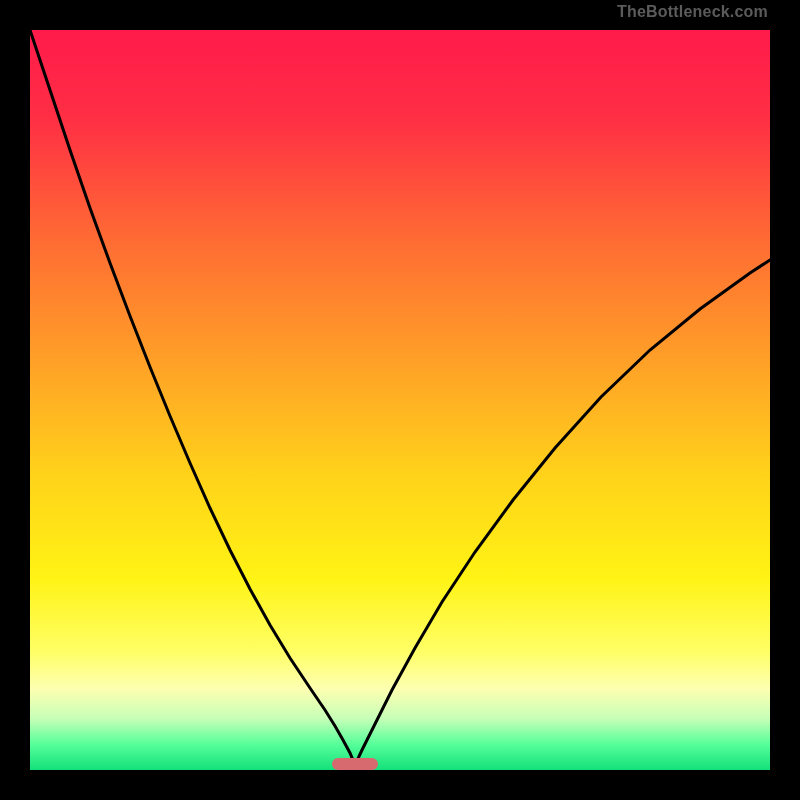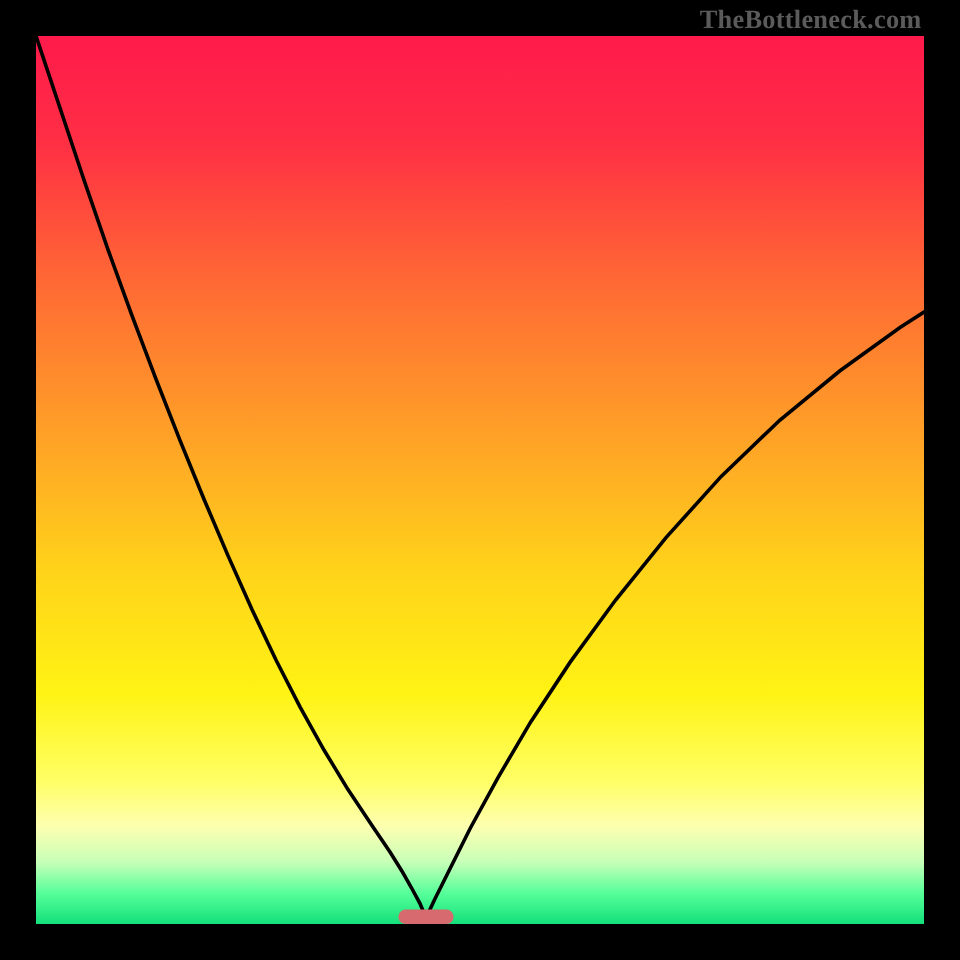--- a/index.html
+++ b/index.html
@@ -15,22 +15,22 @@
     left: 30px;
     top: 30px;
     width: 740px;
     height: 740px;
     box-sizing: border-box;
   }
   .watermark {
     position: absolute;
     top: 3px;
     right: 32px;
-    font-family: Liberation Serif, serif;
-    font-size: 22px;
+    font-family: Liberation Sans, sans-serif;
+    font-size: 16px;
     font-weight: 600;
     color: #5b5b5b;
     letter-spacing: 0.2px;
     z-index: 20;
   }
   svg {
     position: absolute;
     left: 0;
     top: 0;
   }

